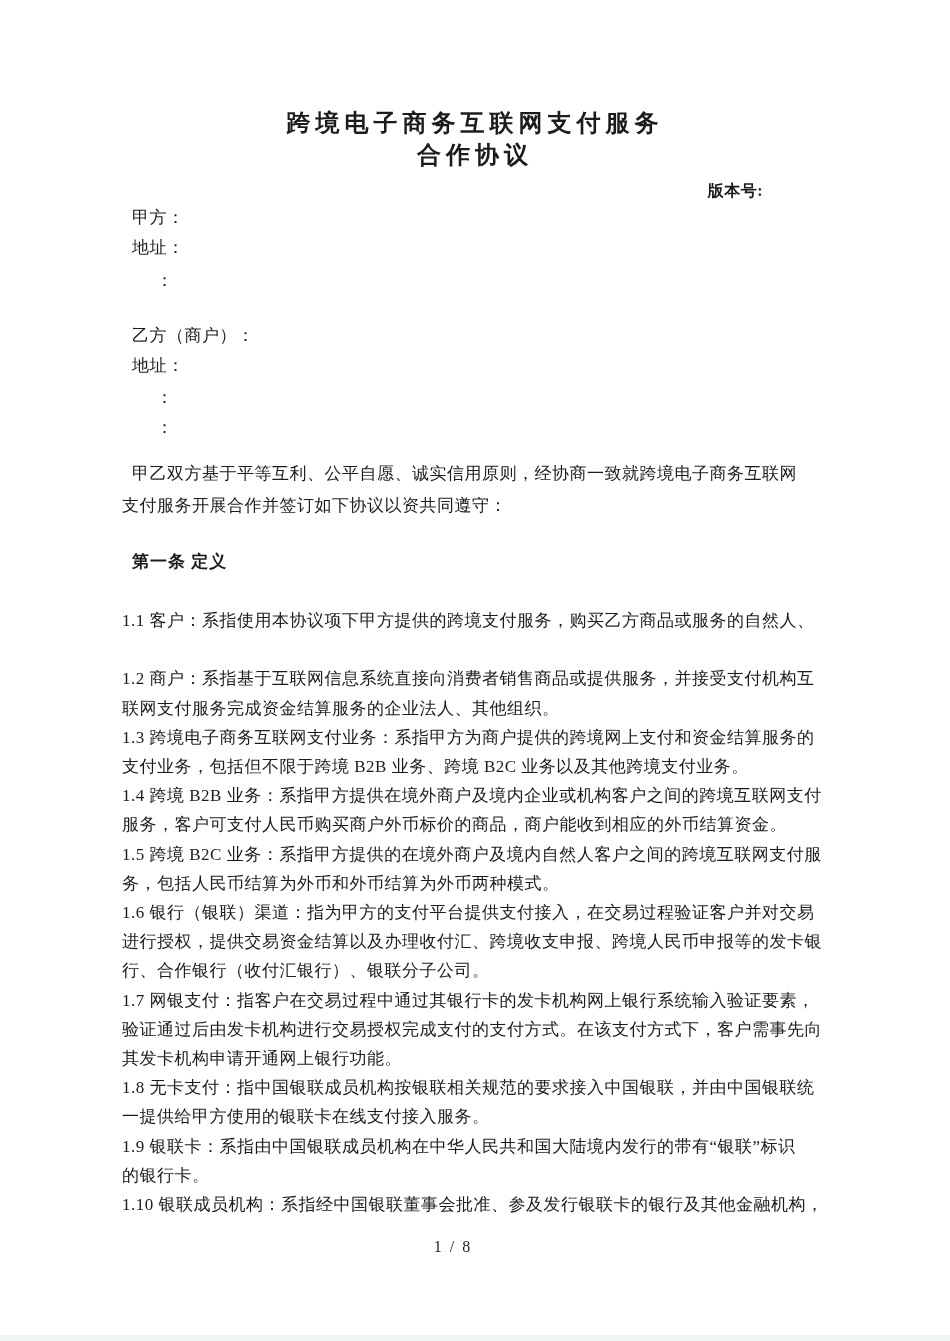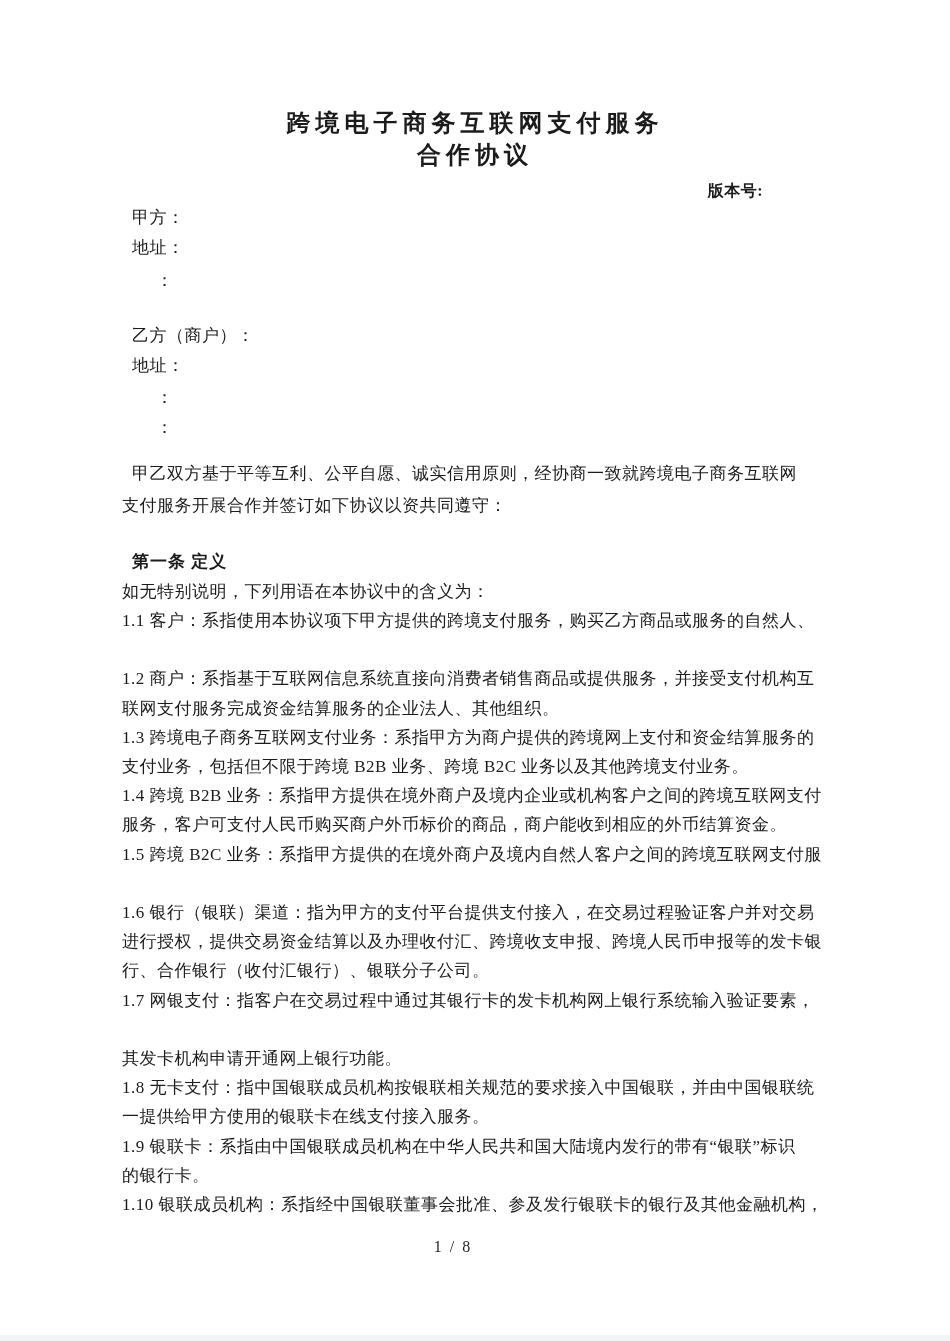--- a/index.html
+++ b/index.html
@@ -86,39 +86,40 @@
   <div class="line indent-sm" style="top:325px">乙方（商户）：</div>
 
   <div class="line indent-sm" style="top:355px">地址：</div>
 
   <div class="line indent-lg" style="top:387px">：</div>
 
   <div class="line indent-lg" style="top:417px">：</div>
 
   <div class="line heading indent-sm" style="top:551px">第一条 定义</div>
 
-  <div class="line" style="top:581px">如无特别说明，下列用语在本协议中的含义为：</div>
 
   <div class="footer">1 / 8</div>
 
   <div class="bottom-edge"></div>
 
 <div class="line" style="top: 495px;">支付服务开展合作并签订如下协议以资共同遵守：</div>
     <div class="line indent-sm" style="top: 463px;">甲乙双方基于平等互利、公平自愿、诚实信用原则，经协商一致就跨境电子商务互联网</div>
     <div class="line" style="top: 610px;">1.1 客户：系指使用本协议项下甲方提供的跨境支付服务，购买乙方商品或服务的自然人、</div>
     <div class="line" style="top: 668.4px;">1.2 商户：系指基于互联网信息系统直接向消费者销售商品或提供服务，并接受支付机构互</div>
     <div class="line" style="top: 697.6px;">联网支付服务完成资金结算服务的企业法人、其他组织。</div>
     <div class="line" style="top: 726.8px;">1.3 跨境电子商务互联网支付业务：系指甲方为商户提供的跨境网上支付和资金结算服务的</div>
     <div class="line" style="top: 756px;">支付业务，包括但不限于跨境 B2B 业务、跨境 B2C 业务以及其他跨境支付业务。</div>
     <div class="line" style="top: 785.2px;">1.4 跨境 B2B 业务：系指甲方提供在境外商户及境内企业或机构客户之间的跨境互联网支付</div>
     <div class="line" style="top: 814.4px;">服务，客户可支付人民币购买商户外币标价的商品，商户能收到相应的外币结算资金。</div>
     <div class="line" style="top: 843.6px;">1.5 跨境 B2C 业务：系指甲方提供的在境外商户及境内自然人客户之间的跨境互联网支付服</div>
+    <div class="line" style="top: 872.8px;">务，包括人民币结算为外币和外币结算为外币两种模式。</div>
     <div class="line" style="top: 902px;">1.6 银行（银联）渠道：指为甲方的支付平台提供支付接入，在交易过程验证客户并对交易</div>
     <div class="line" style="top: 931.2px;">进行授权，提供交易资金结算以及办理收付汇、跨境收支申报、跨境人民币申报等的发卡银</div>
     <div class="line" style="top: 960.4px;">行、合作银行（收付汇银行）、银联分子公司。</div>
     <div class="line" style="top: 989.6px;">1.7 网银支付：指客户在交易过程中通过其银行卡的发卡机构网上银行系统输入验证要素，</div>
+    <div class="line" style="top: 1018.8px;">验证通过后由发卡机构进行交易授权完成支付的支付方式。在该支付方式下，客户需事先向</div>
     <div class="line" style="top: 1048px;">其发卡机构申请开通网上银行功能。</div>
     <div class="line" style="top: 1077.2px;">1.8 无卡支付：指中国银联成员机构按银联相关规范的要求接入中国银联，并由中国银联统</div>
     <div class="line" style="top: 1106.4px;">一提供给甲方使用的银联卡在线支付接入服务。</div>
     <div class="line" style="top: 1135.6px;">1.9 银联卡：系指由中国银联成员机构在中华人民共和国大陆境内发行的带有“银联”标识</div>
     <div class="line" style="top: 1164.8px;">的银行卡。</div>
     <div class="line" style="top: 1194px;">1.10 银联成员机构：系指经中国银联董事会批准、参及发行银联卡的银行及其他金融机构，</div>
   </div>
 
 </body></html>

